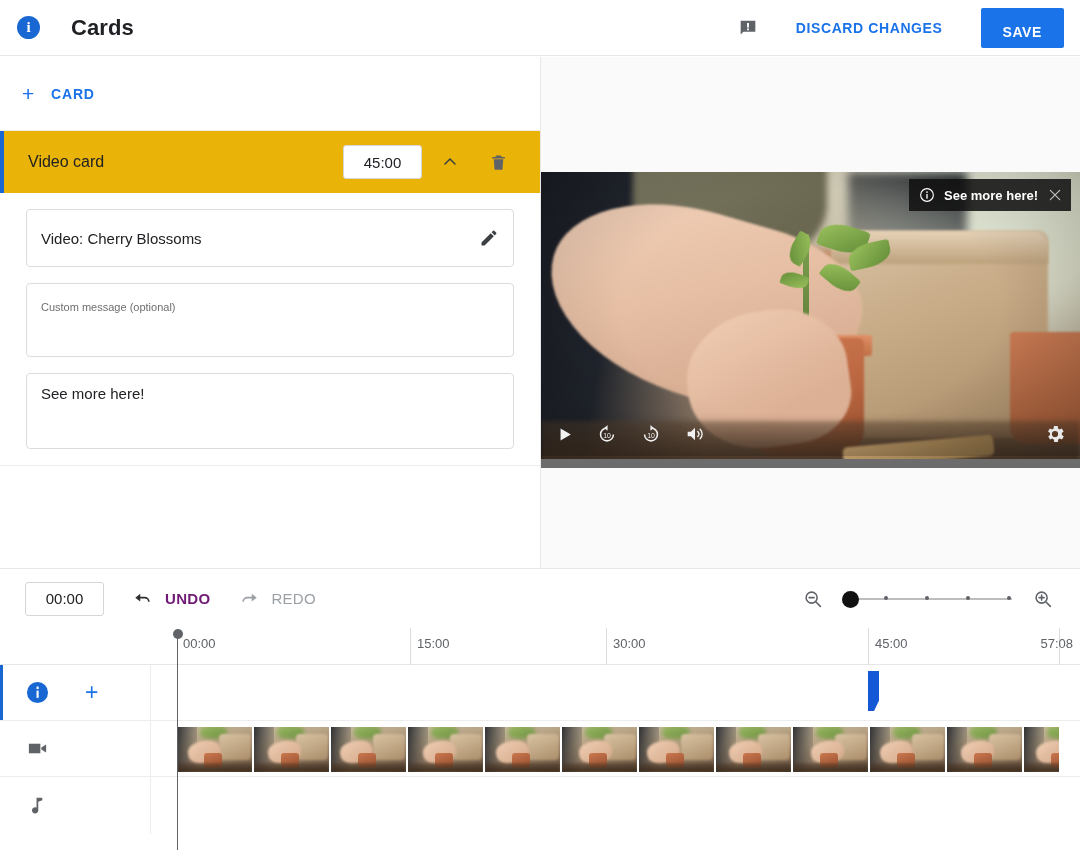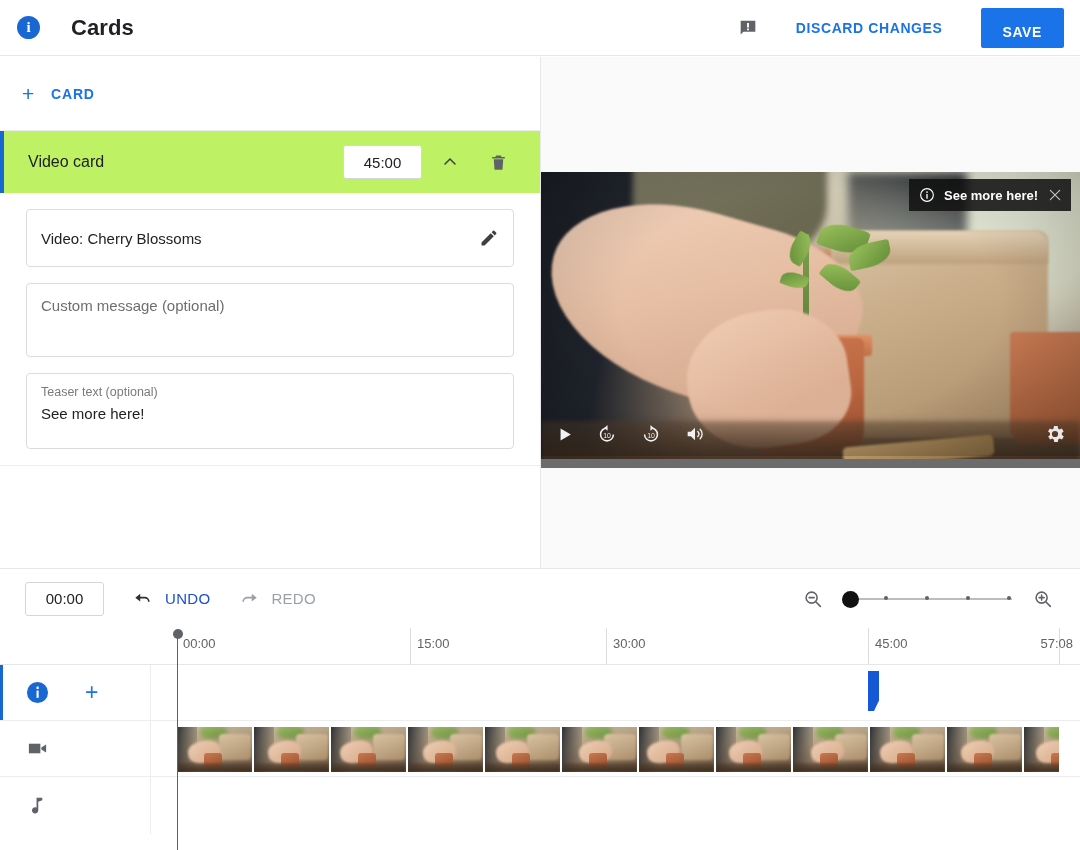--- a/index.html
+++ b/index.html
@@ -59,21 +59,21 @@
     height: 74px; display: flex; align-items: center; padding-left: 22px;
     border-bottom: 1px solid #ededed;
   }
   .add-card-btn {
     display: flex; align-items: center; gap: 16px; cursor: pointer;
     color: #1a73e8; font-size: 14px; font-weight: bold; letter-spacing: .8px;
   }
   .plus-glyph { font-size: 21px; font-weight: normal; line-height: 1; color: #1a73e8; }
 
   .card-header {
-    position: relative; height: 62px; background: #bef264;
+    position: relative; height: 62px; background: #eab308;
     display: flex; align-items: center; padding-left: 28px;
   }
   .card-accent {
     position: absolute; left: 0; top: 0; width: 4px; height: 62px; background: #1967d2;
   }
   .card-title { font-size: 16px; color: #202124; }
   .card-hdr-right { margin-left: auto; display: flex; align-items: center; padding-right: 22px; }
   .time-chip {
     border: 1px solid #d6d6d6; border-radius: 3px; background: #fff;
     height: 34px; min-width: 79px; display: flex; align-items: center; justify-content: center;
@@ -86,21 +86,21 @@
 
   .card-body { padding: 16px 26px 0 26px; background: #fff; }
   .field {
     border: 1px solid #dadce0; border-radius: 4px; background: #fff;
     position: relative; margin-bottom: 16px;
   }
   .field.single { height: 58px; display: flex; align-items: center; padding: 0 14px; }
   .field-value { font-size: 15px; color: #202124; }
   .field.area { height: 74px; padding: 13px 14px; }
   .field.area2 { height: 76px; padding: 11px 14px; }
-  .placeholder { font-size: 15px; color: #6e6e6e; }
+  .placeholder { font-size: 11px; color: #6e6e6e; }
   .sub-label { font-size: 12.5px; color: #7a7a7a; display: block; margin-bottom: 6px; }
   .filled-value { font-size: 15px; color: #202124; }
   .edit-btn { margin-left: auto; cursor: pointer; display: flex; align-items: center; }
 
   .card-divider { height: 1px; background: #ededed; margin-top: 7px; }
 
   
   .preview-panel {
     position: absolute; left: 541px; top: 57px; width: 539px; height: 511px;
     background: #fafafa; overflow: hidden;
@@ -225,21 +225,21 @@
   }
   .tc-chip {
     margin-left: 25px; border: 1px solid #d6d6d6; border-radius: 3px; background: #fff;
     width: 79px; height: 34px; display: flex; align-items: center; justify-content: center;
     font-size: 15px; color: #202124; cursor: pointer;
   }
   .hist-btn {
     display: flex; align-items: center; gap: 11px; margin-left: 28px; cursor: pointer;
     font-size: 15px; letter-spacing: .3px;
   }
-  .hist-btn.enabled { color: #1d4ed8; }
+  .hist-btn.enabled { color: #701a75; font-weight: bold; }
   .hist-btn.disabled { color: #9aa0a6; }
   .zoom-group { margin-left: auto; display: flex; align-items: center; padding-right: 26px; }
   .zoom-icon { cursor: pointer; display: flex; align-items: center; }
   .zoom-slider { position: relative; width: 168px; height: 20px; margin: 0 20px; cursor: pointer; }
   .zs-track {
     position: absolute; left: 0; top: 9px; width: 168px; height: 2px; background: #bdbdbd;
   }
   .zs-tick {
     position: absolute; top: 7.5px; width: 4px; height: 4px; border-radius: 50%; background: #5f6368;
   }
@@ -391,21 +391,20 @@
             <path fill="#3c4043" d="M3 17.25V21h3.75L17.8 9.94l-3.75-3.75L3 17.25zM20.7 7.04a1 1 0 000-1.41l-2.34-2.34a1 1 0 00-1.41 0l-1.83 1.83 3.75 3.75 1.83-1.83z"></path>
           </svg>
         </span>
       </div>
 
       <div class="field area">
         <span class="placeholder">Custom message (optional)</span>
       </div>
 
       <div class="field area2">
-        <span class="sub-label">Teaser text (optional)</span>
         <span class="filled-value">See more here!</span>
       </div>
     </div>
 
     <div class="card-divider"></div>
   </div>
 
   <div class="preview-panel">
     <div class="video-wrap">
 

